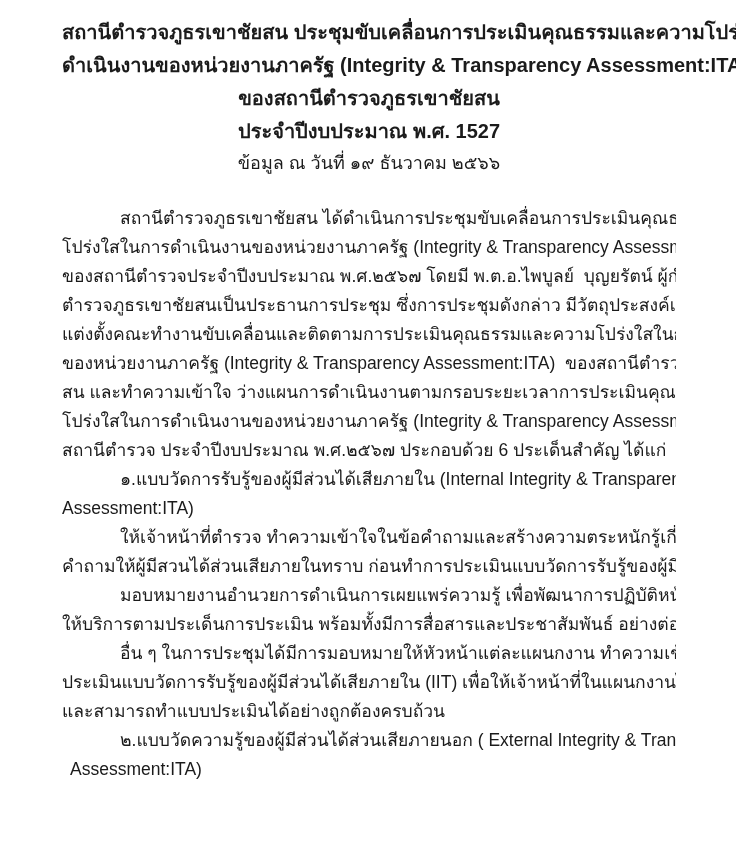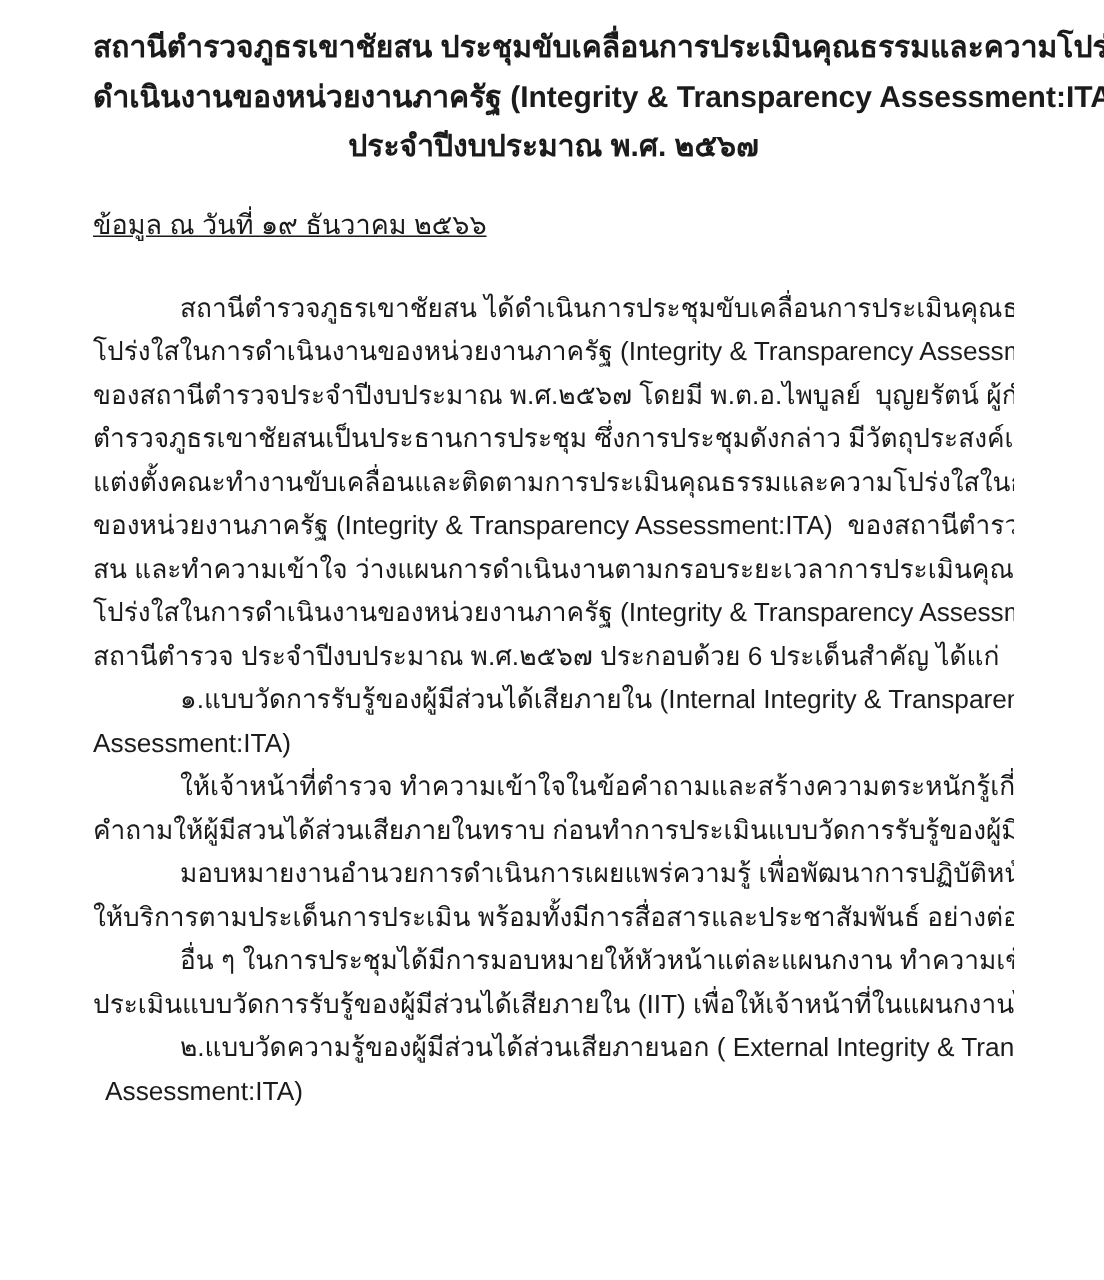--- a/index.html
+++ b/index.html
@@ -19,25 +19,24 @@
   }
   .doc-title .title-line {
     text-align: center;
     font-weight: bold;
     font-size: 20px;
     line-height: 33px;
     white-space: pre;
     overflow: visible;
   }
   .doc-date {
+    text-align: center;
     font-size: 18px;
     line-height: 30px;
-    margin-top: 20px;
     white-space: pre;
-    text-decoration: underline;
   }
   .doc-body {
     margin-top: 26px;
   }
   .doc-body .line {
     font-size: 17.5px;
     line-height: 29px;
     white-space: pre;
     overflow: hidden;
   }
@@ -46,21 +45,22 @@
   }
 </style>
 </head>
 <body>
 
 <div class="page">
 
   <header class="doc-title">
     <div class="title-line">สถานีตำรวจภูธรเขาชัยสน ประชุมขับเคลื่อนการประเมินคุณธรรมและความโปร่งใสในการ</div>
     <div class="title-line">ดำเนินงานของหน่วยงานภาครัฐ (Integrity &amp; Transparency Assessment:ITA)</div>
-    <div class="title-line">ประจำปีงบประมาณ พ.ศ. ๒๕๖๗</div>
+    <div class="title-line">ของสถานีตำรวจภูธรเขาชัยสน</div>
+    <div class="title-line">ประจำปีงบประมาณ พ.ศ. 1527</div>
   </header>
 
   <div class="doc-date">ข้อมูล ณ วันที่ ๑๙ ธันวาคม ๒๕๖๖</div>
 
   <main class="doc-body" id="doc-body">
       <div class="line indent">สถานีตำรวจภูธรเขาชัยสน ได้ดำเนินการประชุมขับเคลื่อนการประเมินคุณธรรมและความ</div>
       <div class="line">โปร่งใสในการดำเนินงานของหน่วยงานภาครัฐ (Integrity &amp; Transparency Assessment:ITA)</div>
       <div class="line">ของสถานีตำรวจประจำปีงบประมาณ พ.ศ.๒๕๖๗ โดยมี พ.ต.อ.ไพบูลย์  บุญยรัตน์ ผู้กำกับการสถานี</div>
       <div class="line">ตำรวจภูธรเขาชัยสนเป็นประธานการประชุม ซึ่งการประชุมดังกล่าว มีวัตถุประสงค์เพื่อแจ้งคำสั่ง</div>
       <div class="line">แต่งตั้งคณะทำงานขับเคลื่อนและติดตามการประเมินคุณธรรมและความโปร่งใสในการดำเนินงาน</div>
@@ -69,17 +69,18 @@
       <div class="line">โปร่งใสในการดำเนินงานของหน่วยงานภาครัฐ (Integrity &amp; Transparency Assessment:ITA) ของ</div>
       <div class="line">สถานีตำรวจ ประจำปีงบประมาณ พ.ศ.๒๕๖๗ ประกอบด้วย 6 ประเด็นสำคัญ ได้แก่</div>
       <div class="line indent">๑.แบบวัดการรับรู้ของผู้มีส่วนได้เสียภายใน (Internal Integrity &amp; Transparency</div>
       <div class="line">Assessment:ITA)</div>
       <div class="line indent">ให้เจ้าหน้าที่ตำรวจ ทำความเข้าใจในข้อคำถามและสร้างความตระหนักรู้เกี่ยวกับประเด็นข้อ</div>
       <div class="line">คำถามให้ผู้มีสวนได้ส่วนเสียภายในทราบ ก่อนทำการประเมินแบบวัดการรับรู้ของผู้มีส่วนได้เสียภาน</div>
       <div class="line indent">มอบหมายงานอำนวยการดำเนินการเผยแพร่ความรู้ เพื่อพัฒนาการปฏิบัติหน้าที่และการ</div>
       <div class="line">ให้บริการตามประเด็นการประเมิน พร้อมทั้งมีการสื่อสารและประชาสัมพันธ์ อย่างต่อเนื่อง</div>
       <div class="line indent">อื่น ๆ ในการประชุมได้มีการมอบหมายให้หัวหน้าแต่ละแผนกงาน ทำความเข้าใจเกี่ยวกับการ</div>
       <div class="line">ประเมินแบบวัดการรับรู้ของผู้มีส่วนได้เสียภายใน (IIT) เพื่อให้เจ้าหน้าที่ในแผนกงานได้ทำความเข้าใจ</div>
+      <div class="line">และสามารถทำแบบประเมินได้อย่างถูกต้องครบถ้วน</div>
       <div class="line indent">๒.แบบวัดความรู้ของผู้มีส่วนได้ส่วนเสียภายนอก ( External Integrity &amp; Transparency</div>
       <div class="line" style="margin-left: 8px;">Assessment:ITA)</div>
     </main>
 
 </div>
 
 </body></html>

